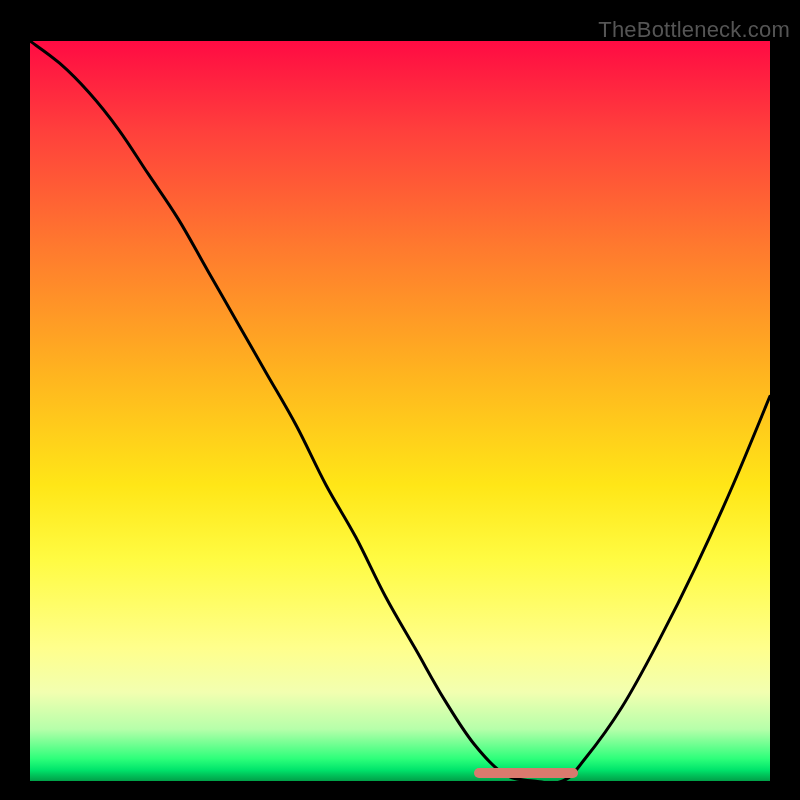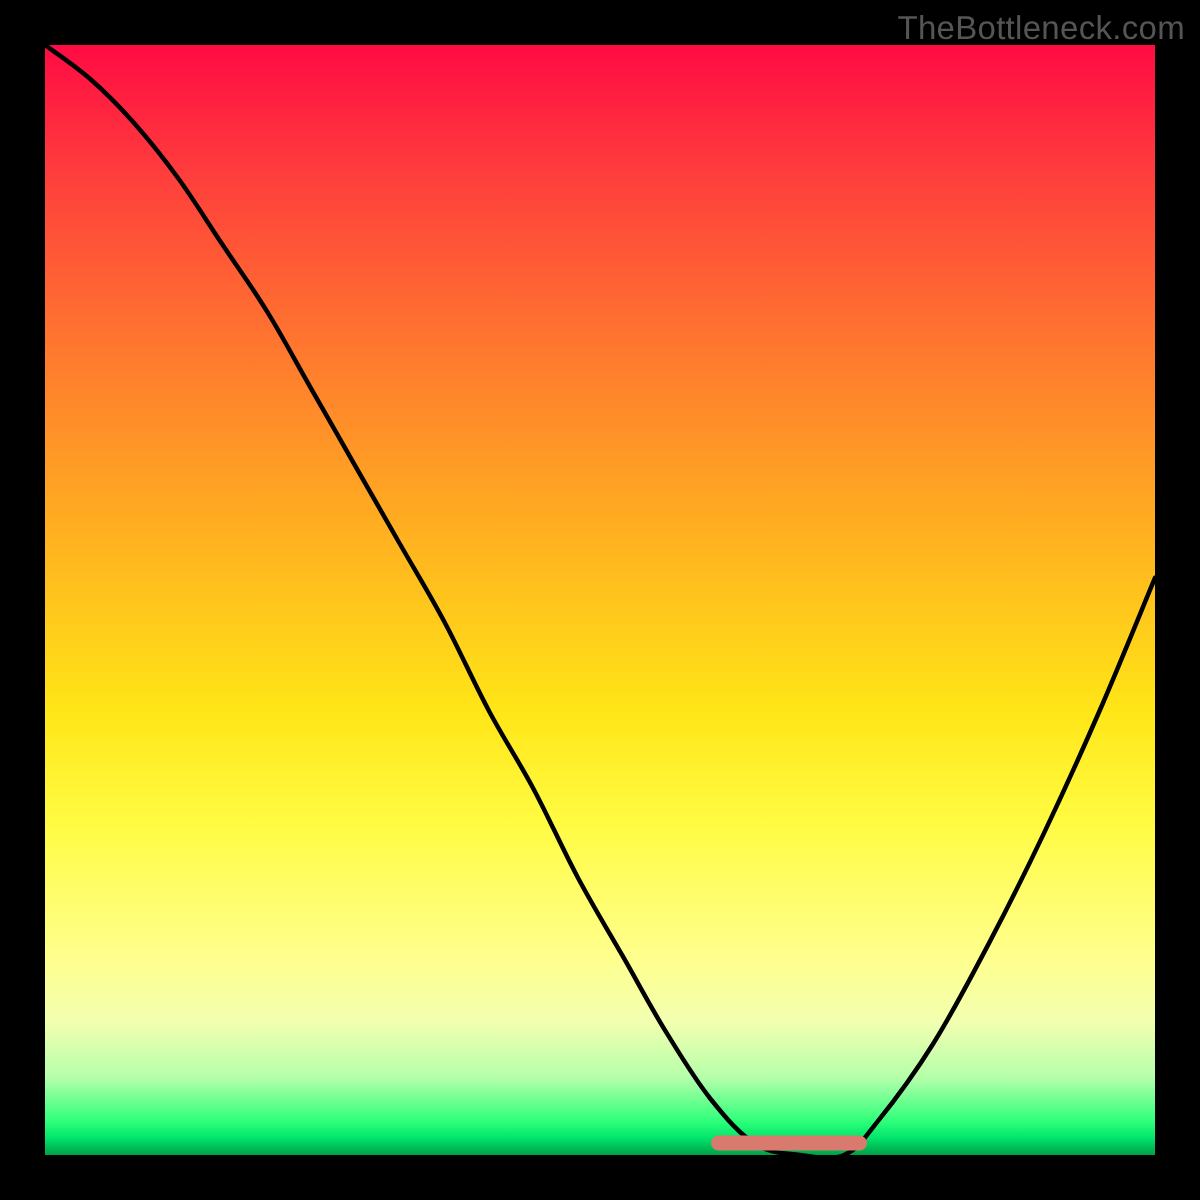--- a/index.html
+++ b/index.html
@@ -9,20 +9,21 @@
     height: 800px;
     background: #000;
     overflow: hidden;
     font-family: Arial, Helvetica, sans-serif;
   }
   .stage {
     position: relative;
     width: 800px;
     height: 764px;
     background: #000;
+    margin-top: 11px;
   }
   .attribution {
     position: absolute;
     top: 6px;
     right: 10px;
     color: #555;
     font-size: 22px;
     font-weight: 400;
     letter-spacing: 0.2px;
     z-index: 5;

